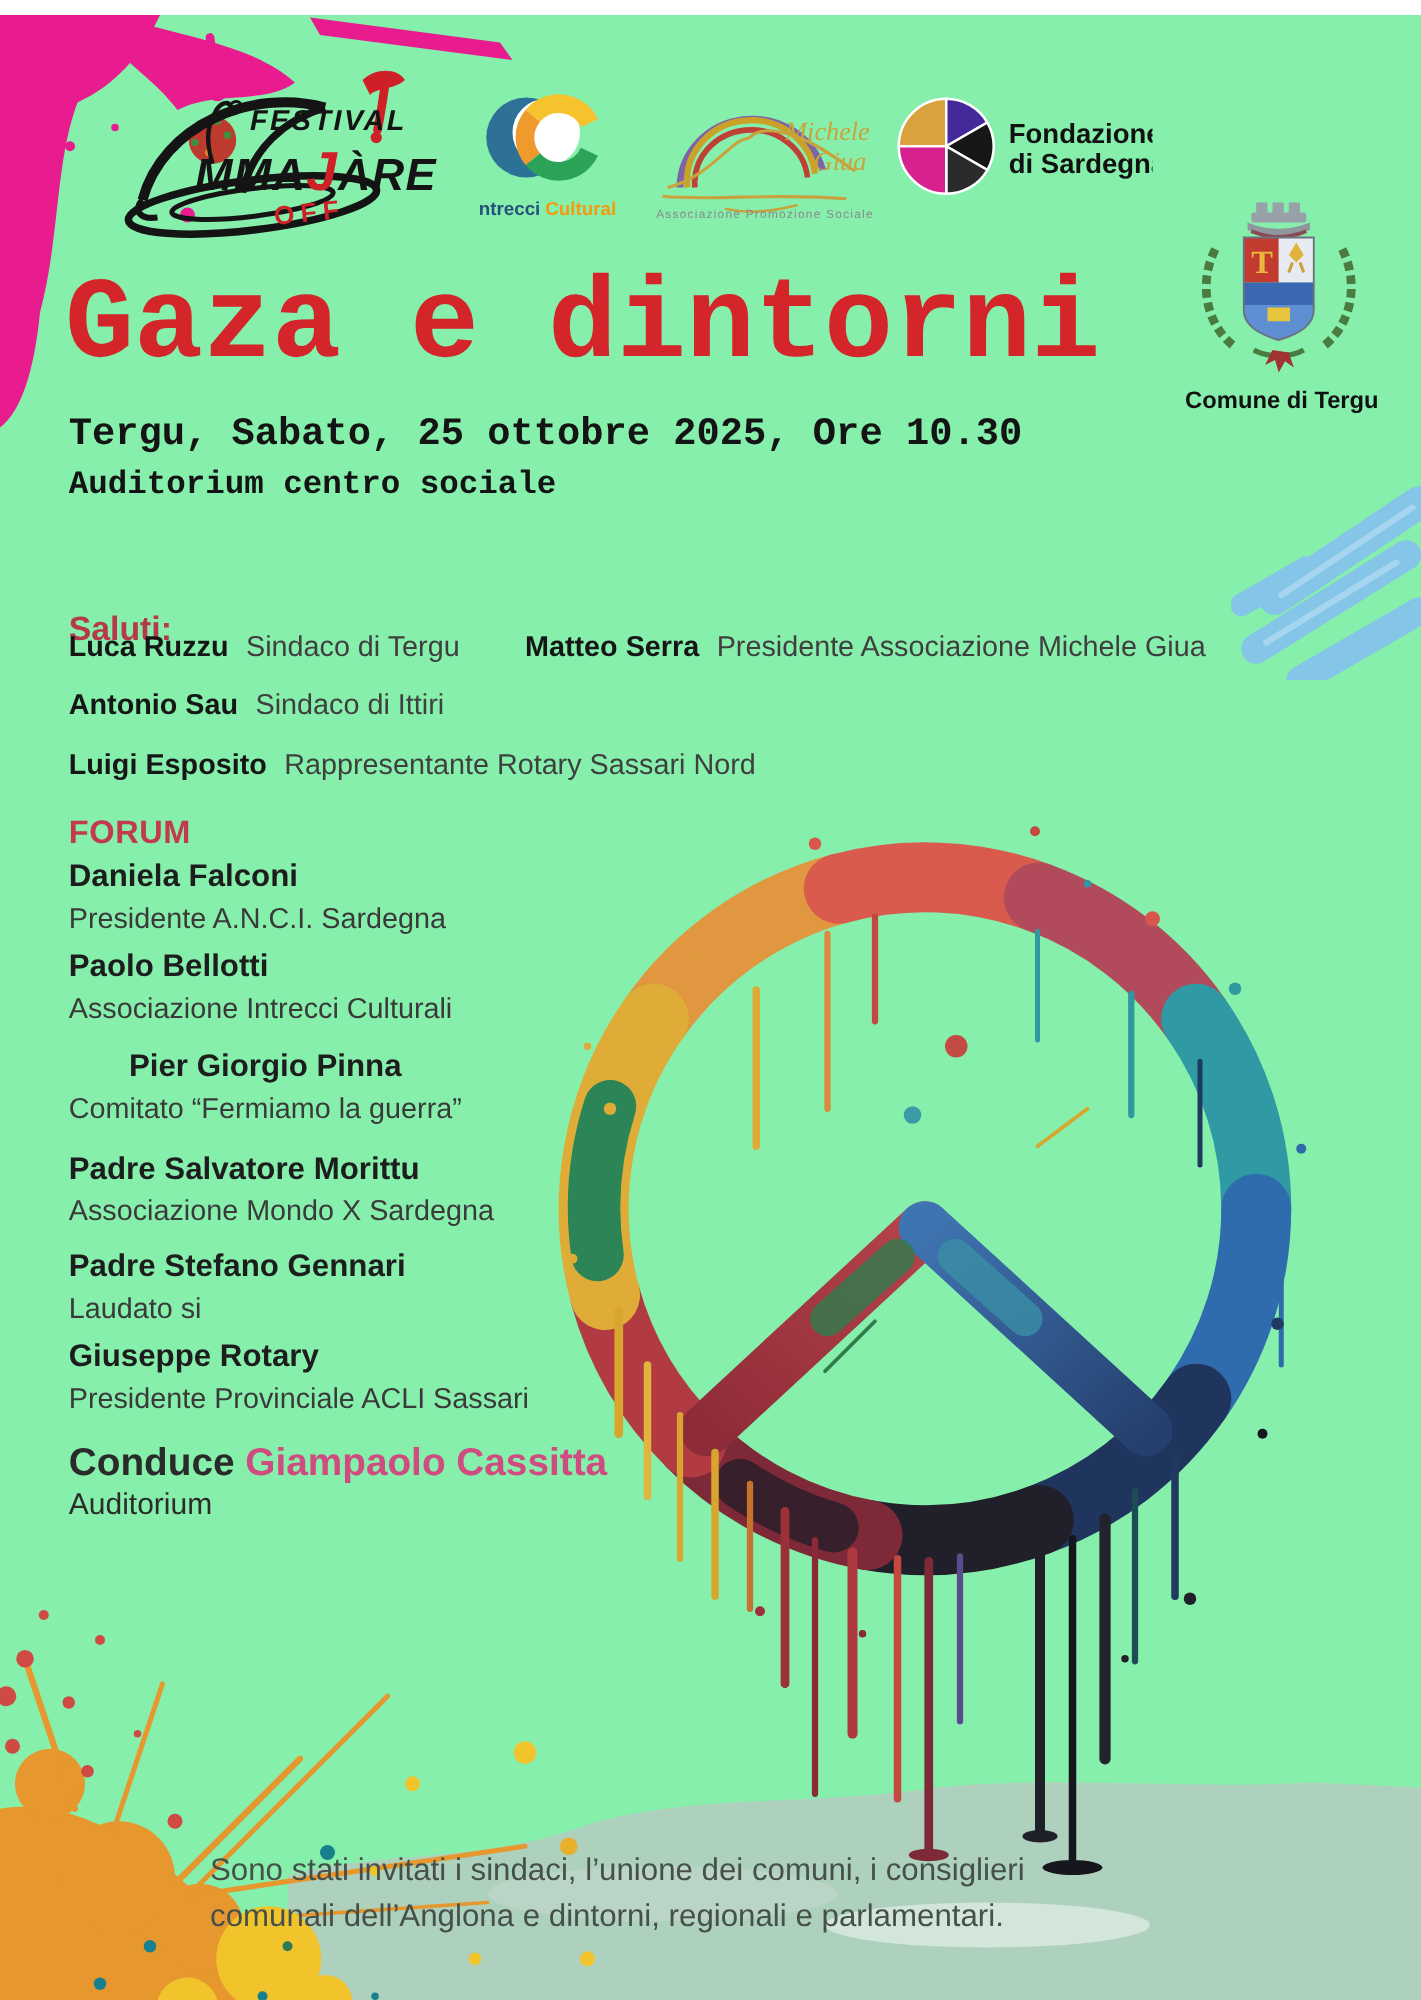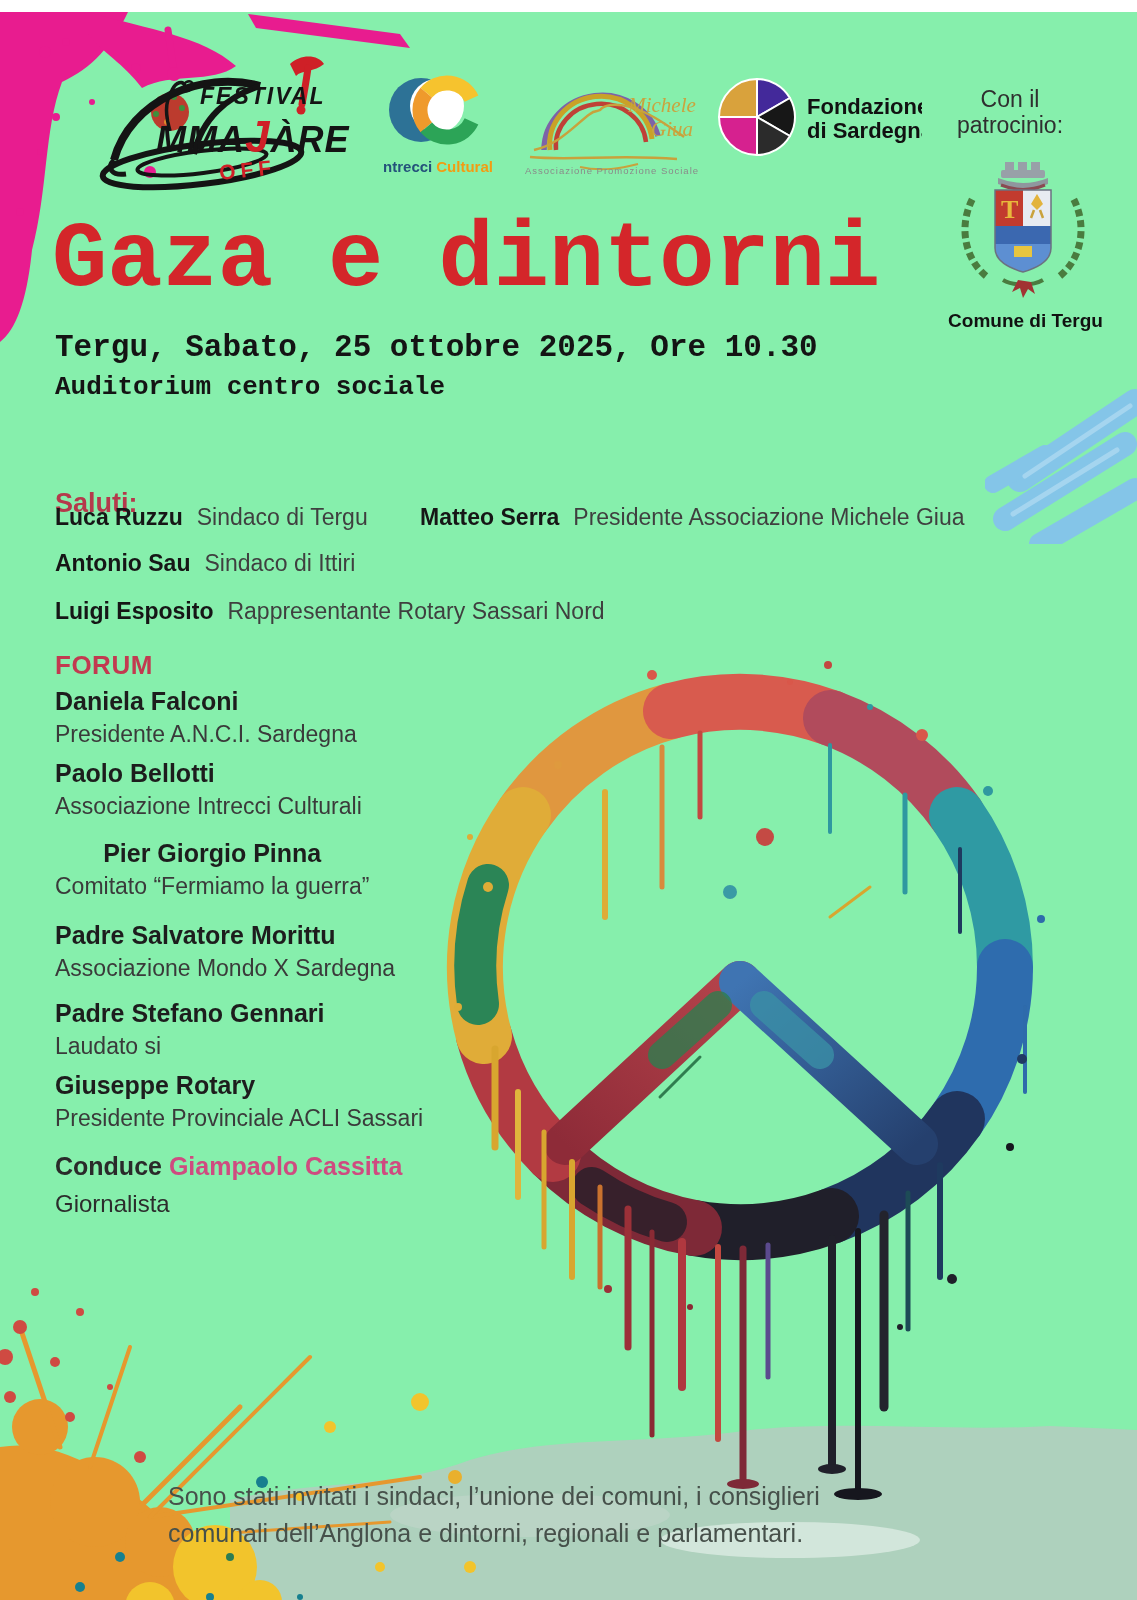--- a/index.html
+++ b/index.html
@@ -17,21 +17,21 @@
   
   .saluti-heading{left:55px;top:476px;font-size:27px;font-weight:bold;color:#b5394b;}
   .pair{white-space:nowrap;font-size:23px;}
   .pair .nm{font-weight:bold;color:#161616;margin-right:14px;}
   .pair .rl{color:#3f3f3f;}
   
   .forum-heading{left:55px;top:638px;font-size:26px;font-weight:bold;color:#c23a50;letter-spacing:.5px;}
   .entry{white-space:nowrap;}
   .entry .nm{font-size:25px;font-weight:bold;color:#1d1d1d;line-height:34px;}
   .entry .rl{font-size:23px;color:#3a3a3a;line-height:32px;}
-  .host-line{white-space:nowrap;font-size:25px;font-weight:bold;color:#2a2a2a;}
+  .host-line{white-space:nowrap;font-size:31px;font-weight:bold;color:#2a2a2a;}
   .host-line .pk{color:#cf4b80;}
   
   .footer-note{left:168px;top:1466px;width:800px;font-size:25px;line-height:37px;color:#46504a;z-index:6;}
   svg{display:block;}
   .z1{z-index:1}.z2{z-index:2}.z3{z-index:3}
 </style>
 </head>
 <body>
 
 <div class="page">
@@ -124,21 +124,20 @@
         <path d="M45,45 L45,7 A38,38 0 0 1 77.9,26 Z" fill="#43299a"></path>
         <path d="M45,45 L77.9,26 A38,38 0 0 1 77.9,64 Z" fill="#171717"></path>
         <path d="M45,45 L77.9,64 A38,38 0 0 1 45,83 Z" fill="#2b2b2b"></path>
         <path d="M45,45 L45,83 A38,38 0 0 1 7,45 Z" fill="#d6218f"></path>
       </g>
       <text x="95" y="42" font-size="22" font-weight="bold" fill="#111111">Fondazione</text>
       <text x="95" y="66" font-size="22" font-weight="bold" fill="#111111">di Sardegna</text>
     </svg>
   </div>
 
-  <div class="abs z2 patronage">Con il patrocinio:</div>
 
   <div class="abs z2" style="left:948px;top:146px;width:155px;height:180px;">
     <svg width="155" height="150" viewBox="0 0 155 150">
       <rect x="57" y="4" width="9" height="9" fill="#98a0a8"></rect>
         <rect x="70" y="4" width="9" height="9" fill="#98a0a8"></rect>
         <rect x="83" y="4" width="9" height="9" fill="#98a0a8"></rect>
       <rect x="53" y="12" width="44" height="8" rx="2" fill="#98a0a8"></rect>
       <path d="M50,20 Q75,30 100,20 L100,26 Q75,36 50,26 Z" fill="#8f979e"></path>
       <path d="M53,27 Q75,36 97,27" stroke="#8a4a52" stroke-width="3" fill="none"></path>
       <rect x="47" y="32" width="28" height="36" fill="#c23b2e"></rect>
@@ -209,21 +208,21 @@
     <div class="rl">Laudato si</div>
   </div>
   <div class="abs z3 entry" style="left:55px;top:1056px;">
     <div class="nm">Giuseppe Rotary</div>
     <div class="rl">Presidente Provinciale ACLI Sassari</div>
   </div>
   <div class="abs z3 host-line" style="left:55px;top:1140px;">
     <span>Conduce</span>
     <span class="pk">Giampaolo Cassitta</span>
   </div>
-  <div class="abs z3" style="left:55px;top:1178px;font-size:24px;color:#2c2c2c;">Giornalista</div>
+  <div class="abs z3" style="left:55px;top:1178px;font-size:24px;color:#2c2c2c;">Auditorium</div>
 
   <div class="abs z1" style="left:230px;top:1408px;width:907px;height:192px;">
     <svg width="907" height="192" viewBox="0 0 907 192">
       <path d="M0,80 C80,60 160,70 240,40 C320,15 420,25 520,10 C620,0 720,12 820,6 L907,10 L907,192 L0,192 Z" fill="#b5cbbf" opacity="0.85"></path>
       <ellipse cx="560" cy="120" rx="130" ry="18" fill="#ffffff" opacity="0.45"></ellipse>
       <ellipse cx="300" cy="95" rx="140" ry="22" fill="#c6d8cd" opacity="0.5"></ellipse>
     </svg>
   </div>
 
   <div class="abs z2" style="left:400px;top:575px;width:690px;height:925px;">

